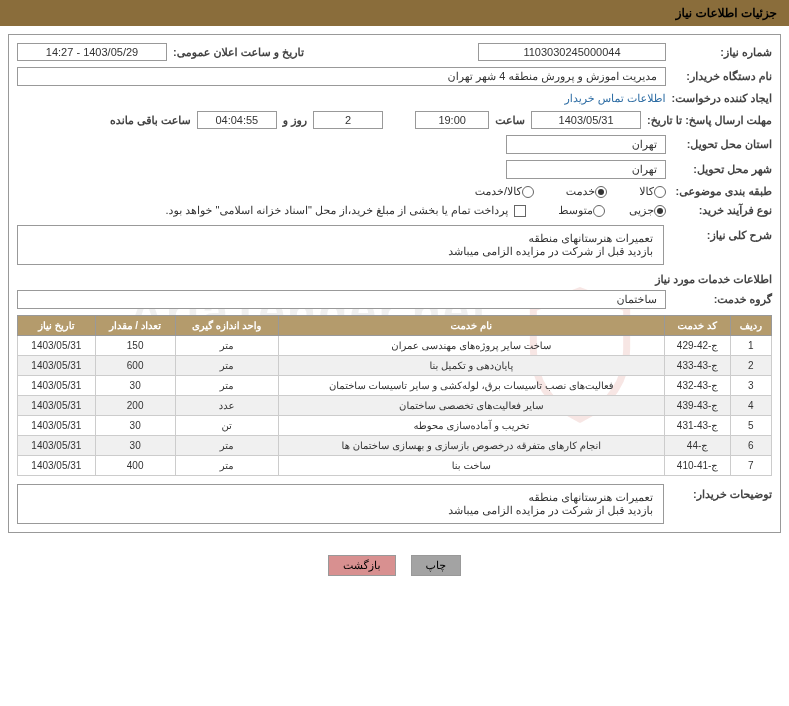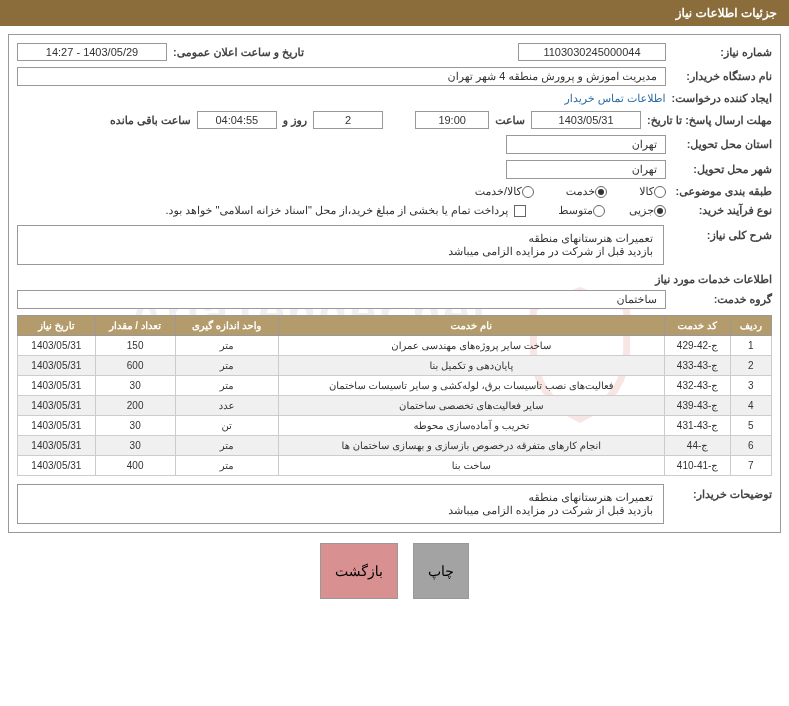--- a/index.html
+++ b/index.html
@@ -1,17 +1,17 @@
 <!DOCTYPE html>
 <html dir="rtl" lang="fa"><head>
 <meta charset="utf-8">
 <style>
 * { box-sizing: border-box; margin: 0; padding: 0; }
 body { font-family: Tahoma, Arial, sans-serif; font-size: 11px; background: #fff; color: #333; direction: rtl; width: 789px; }
-.header-bar { background: #8a6d3b; color: #ffffff; padding: 6px 12px; font-weight: bold; font-size: 12px; }
+.header-bar { background: #8a6d3b; color: #000000; padding: 6px 12px; font-weight: bold; font-size: 12px; }
 .outer { border: 1px solid #999; margin: 8px; padding: 8px; background: #fff; position: relative; }
 .row { display: flex; align-items: center; margin-bottom: 6px; gap: 6px; }
 .label { font-weight: bold; color: #444; white-space: nowrap; min-width: 100px; text-align: right; }
 .label-sm { font-weight: bold; color: #444; white-space: nowrap; }
 .field { border: 1px solid #999; padding: 2px 14px; min-height: 18px; background: #fff; text-align: center; }
 .field-wide { flex: 1; text-align: right; padding-right: 8px; }
 .link { color: #2e6da4; cursor: pointer; }
 .radio-group { display: flex; gap: 32px; align-items: center; }
 .radio-item { display: flex; align-items: center; gap: 0; }
 .radio-circle { width: 12px; height: 12px; border: 1px solid #666; border-radius: 50%; display: inline-block; position: relative; }
@@ -19,21 +19,21 @@
 .checkbox { width: 12px; height: 12px; border: 1px solid #666; display: inline-block; }
 .section-title { font-weight: bold; color: #444; margin: 8px 0 4px 0; }
 .table-wrap { margin-top: 6px; }
 table { width: 100%; border-collapse: collapse; font-size: 10px; }
 th { background: #b49b6c; color: #fff; padding: 4px; border: 1px solid #999; font-weight: bold; text-align: center; }
 td { padding: 4px; border: 1px solid #ccc; text-align: center; }
 tr:nth-child(even) td { background: #f0f0f0; }
 .desc-row { display: flex; align-items: flex-start; gap: 8px; margin-top: 8px; }
 .desc-box { border: 1px solid #999; flex: 1; padding: 6px 10px; min-height: 40px; text-align: right; }
 .btn-row { text-align: center; margin: 10px 0; }
-.btn { border: 1px solid #999; padding: 19px 14px; margin: 0 6px; font-family: inherit; font-size: 14px; cursor: pointer; }
+.btn { border: 1px solid #999; padding: 3px 14px; margin: 12px 6px; font-family: inherit; font-size: 11px; cursor: pointer; }
 .btn-print { background: #a3a3a3; }
 .btn-back { background: #d89090; }
 .watermark { position: absolute; top: 250px; left: 120px; font-size: 48px; color: rgba(150,150,150,0.15); font-weight: bold; z-index: 0; pointer-events: none; letter-spacing: 2px; }
 .watermark-shield { position: absolute; top: 250px; right: 140px; width: 120px; height: 140px; opacity: 0.12; z-index: 0; pointer-events: none; }
 .content-layer { position: relative; z-index: 1; }
 </style>
 </head>
 <body>
 
 <div class="header-bar">
@@ -43,21 +43,21 @@
 <div class="outer">
   <svg class="watermark-shield" viewBox="0 0 100 120">
       <path d="M50 5 L90 20 L90 55 Q90 95 50 115 Q10 95 10 55 L10 20 Z" fill="none" stroke="#c0392b" stroke-width="6"></path>
     </svg>
   <div class="watermark">AriaTender.net</div>
 
   <div class="content-layer">
 
   <div class="row">
     <span class="label">شماره نیاز:</span>
-    <span class="field" style="width:148px">1103030245000044</span>
+    <span class="field" style="width:188px">1103030245000044</span>
     <span style="flex:1"></span>
     <span class="label-sm">تاریخ و ساعت اعلان عمومی:</span>
     <span class="field" style="width:150px">1403/05/29 - 14:27</span>
   </div>
 
   <div class="row">
     <span class="label">نام دستگاه خریدار:</span>
     <span class="field field-wide">مدیریت اموزش و پرورش منطقه 4 شهر تهران</span>
   </div>
 

